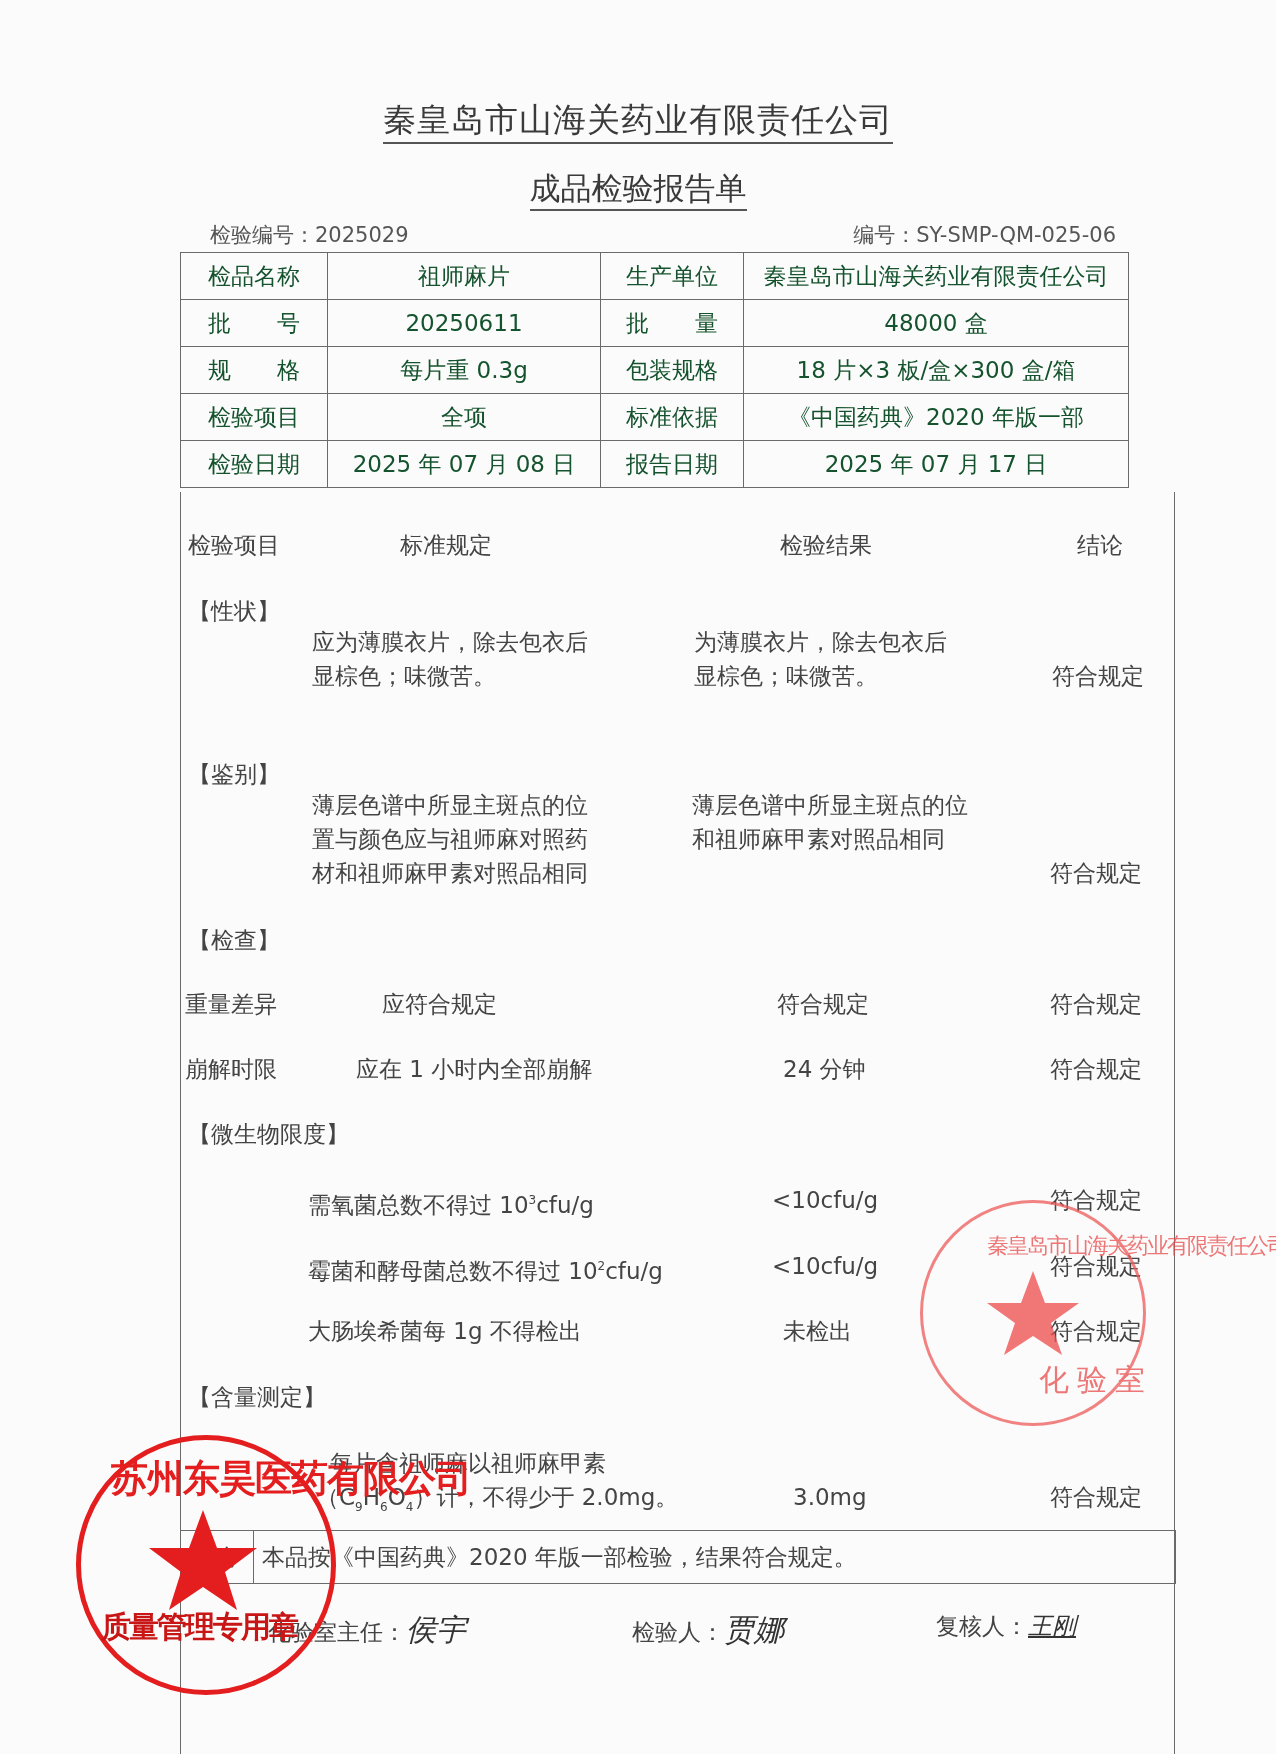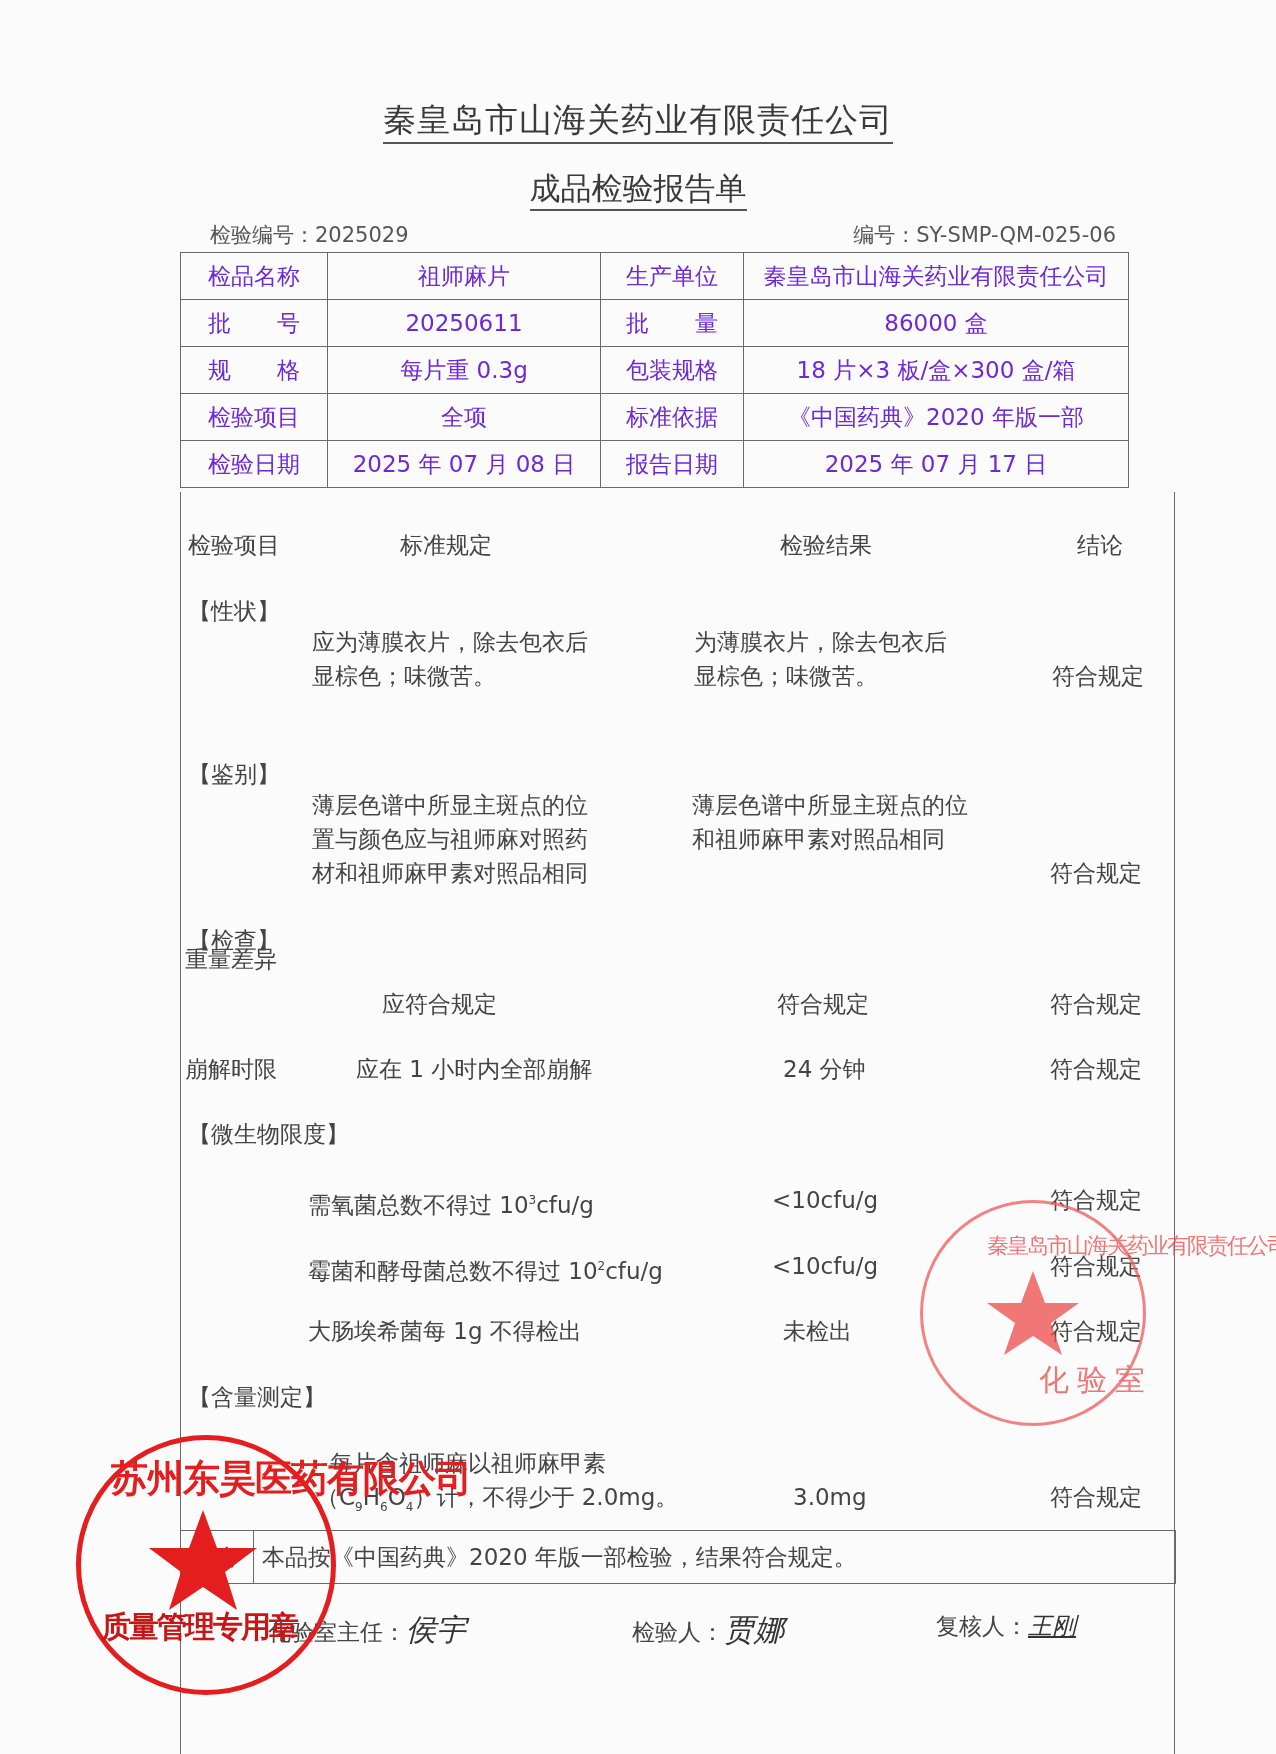--- a/index.html
+++ b/index.html
@@ -16,21 +16,21 @@
   }
   .title span { border-bottom: 2px solid #555; padding-bottom: 3px; }
   .subtitle { left: 0; width: 1276px; text-align: center; top: 168px; font-size: 31px; }
   .subtitle span { border-bottom: 2px solid #555; padding-bottom: 3px; }
   .meta { top: 221px; font-size: 21px; color: #555; }
   .meta-left { left: 210px; }
   .meta-right { right: 160px; }
 
   table.info {
     position: absolute; left: 180px; top: 252px; width: 949px;
-    border-collapse: collapse; font-size: 23px; color: #6d28d9;
+    border-collapse: collapse; font-size: 23px; color: #14532d;
   }
   table.info td {
     border: 1.5px solid #6a6a6a; height: 46px; text-align: center; padding: 0;
   }
   table.info td.lbl { width: 146px; }
   table.info td.val1 { width: 272px; }
   table.info td.lbl2 { width: 142px; }
 
   .body-box {
     position: absolute; left: 180px; top: 492px; width: 993px; height: 1268px;
@@ -72,21 +72,21 @@
       <tr>
     <td class="lbl">检品名称</td>
     <td class="val1">祖师麻片</td>
     <td class="lbl2">生产单位</td>
     <td>秦皇岛市山海关药业有限责任公司</td>
   </tr>
   <tr>
     <td class="lbl">批　　号</td>
     <td class="val1">20250611</td>
     <td class="lbl2">批　　量</td>
-    <td>86000 盒</td>
+    <td>48000 盒</td>
   </tr>
   <tr>
     <td class="lbl">规　　格</td>
     <td class="val1">每片重 0.3g</td>
     <td class="lbl2">包装规格</td>
     <td>18 片×3 板/盒×300 盒/箱</td>
   </tr>
   <tr>
     <td class="lbl">检验项目</td>
     <td class="val1">全项</td>
@@ -126,21 +126,21 @@
   <div>置与颜色应与祖师麻对照药</div>
   <div>材和祖师麻甲素对照品相同</div>
 </div>
 <div class="txt" style="left:692px;top:788px;">
   <div>薄层色谱中所显主斑点的位</div>
   <div>和祖师麻甲素对照品相同</div>
 </div>
 <div class="txt" style="left:1050px;top:856px;">符合规定</div>
 
 <div class="txt" style="left:188px;top:923px;">【检查】</div>
-<div class="txt" style="left:185px;top:944px;font-family:Liberation Mono, monospace;">重量差异</div>
+<div class="txt" style="left:185px;top:987px;">重量差异</div>
 <div class="txt" style="left:382px;top:987px;">应符合规定</div>
 <div class="txt" style="left:777px;top:987px;">符合规定</div>
 <div class="txt" style="left:1050px;top:987px;">符合规定</div>
 
 <div class="txt" style="left:185px;top:1052px;">崩解时限</div>
 <div class="txt" style="left:356px;top:1052px;">应在 1 小时内全部崩解</div>
 <div class="txt" style="left:783px;top:1052px;">24 分钟</div>
 <div class="txt" style="left:1050px;top:1052px;">符合规定</div>
 
 <div class="txt" style="left:188px;top:1117px;">【微生物限度】</div>

